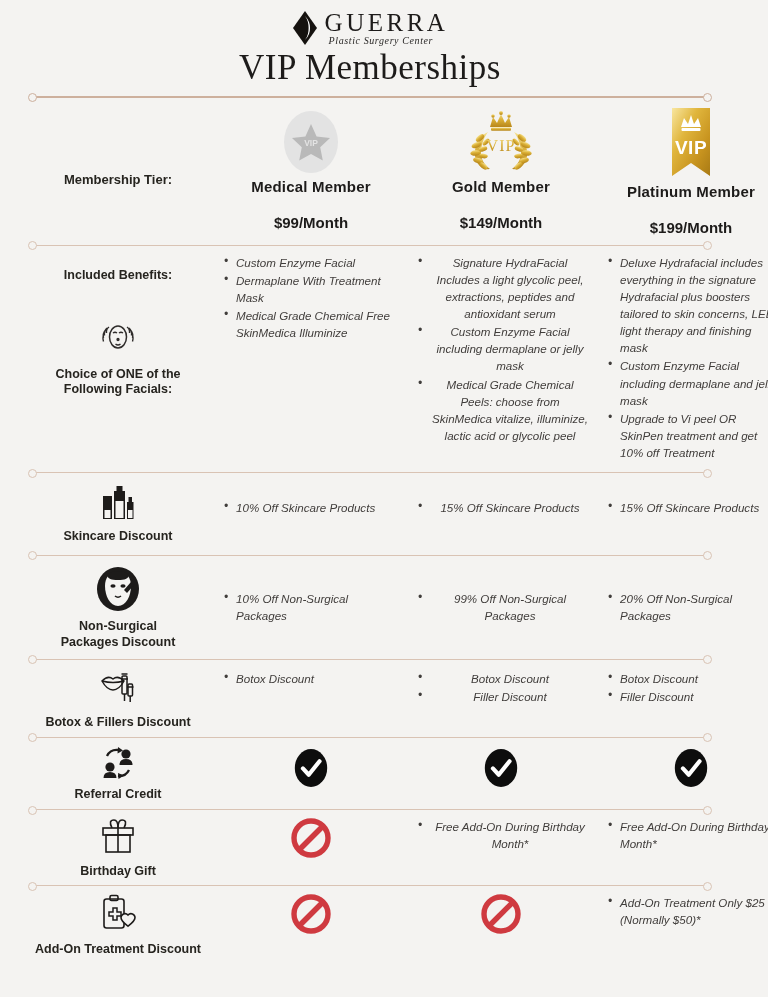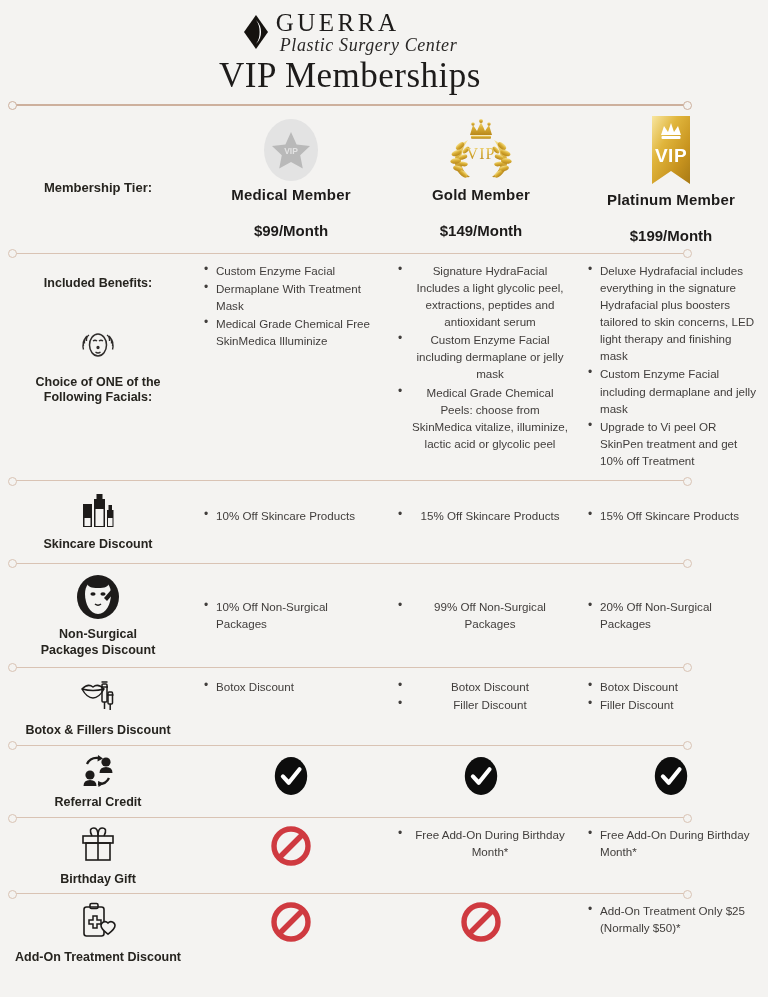--- a/index.html
+++ b/index.html
@@ -4,34 +4,34 @@
 <style>
   html,body{margin:0;padding:0;}
   body{
     width:768px;height:997px;
     background:#f4f3f1;
     font-family:"Liberation Sans", sans-serif;
     color:#2f2c2b;
     overflow:hidden;
     position:relative;
   }
-  .page{position:relative;width:700px;height:997px;background:#f4f3f1;}
+  .page{position:relative;width:700px;height:997px;background:#f4f3f1;margin-left:20px;}
 
   
   .header{padding-top:10px;text-align:center;}
   .logo-row{display:flex;align-items:center;justify-content:center;gap:7px;}
   .logo-diamond{width:26px;height:36px;position:relative;flex:none;}
   .brand-block{text-align:left;line-height:1;}
   .brand-name{
     font-family:"Liberation Serif", serif;
     font-size:25px;letter-spacing:3.5px;color:#1d1b1a;font-weight:400;
   }
   .brand-sub{
     font-family:"Liberation Serif", serif;
-    font-style:italic;font-size:18px;letter-spacing:.6px;color:#2a2827;
+    font-style:italic;font-size:10px;letter-spacing:.6px;color:#2a2827;
     margin-top:1px;margin-left:4px;
   }
   .page-title{
     font-family:"Liberation Serif", serif;
     font-size:35px;font-weight:400;color:#1d1b1a;
     margin-top:2px;letter-spacing:.5px;
   }
 
   
   .divider{
@@ -54,21 +54,21 @@
     display:flex;flex-direction:column;align-items:center;justify-content:center;
     font-weight:bold;font-size:12.5px;line-height:1.25;color:#26241f;
     padding-top:2px;
   }
   .col-label.head{justify-content:flex-start;padding-top:14px;}
   .col{width:190px;flex:none;padding-right:6px;box-sizing:border-box;}
   .col.c1{padding-left:4px;}
   .col.c2{padding-left:8px;text-align:center;}
   .col.c3{padding-left:8px;}
 
-  ul.blist{margin:0;padding:0 0 0 14px;list-style:none;}
+  ul.blist{margin:0;padding:0 0 0 14px;list-style:none;font-style:italic;}
   ul.blist li{
     position:relative;font-size:11.6px;line-height:1.48;color:#403d3b;
     margin-bottom:1px;padding-left:2px;
   }
   ul.blist li::before{
     content:"•";position:absolute;left:-10px;top:-1px;color:#403d3b;font-size:12px;
   }
 
   
   .tier-row{display:flex;align-items:center;padding-top:8px;}

